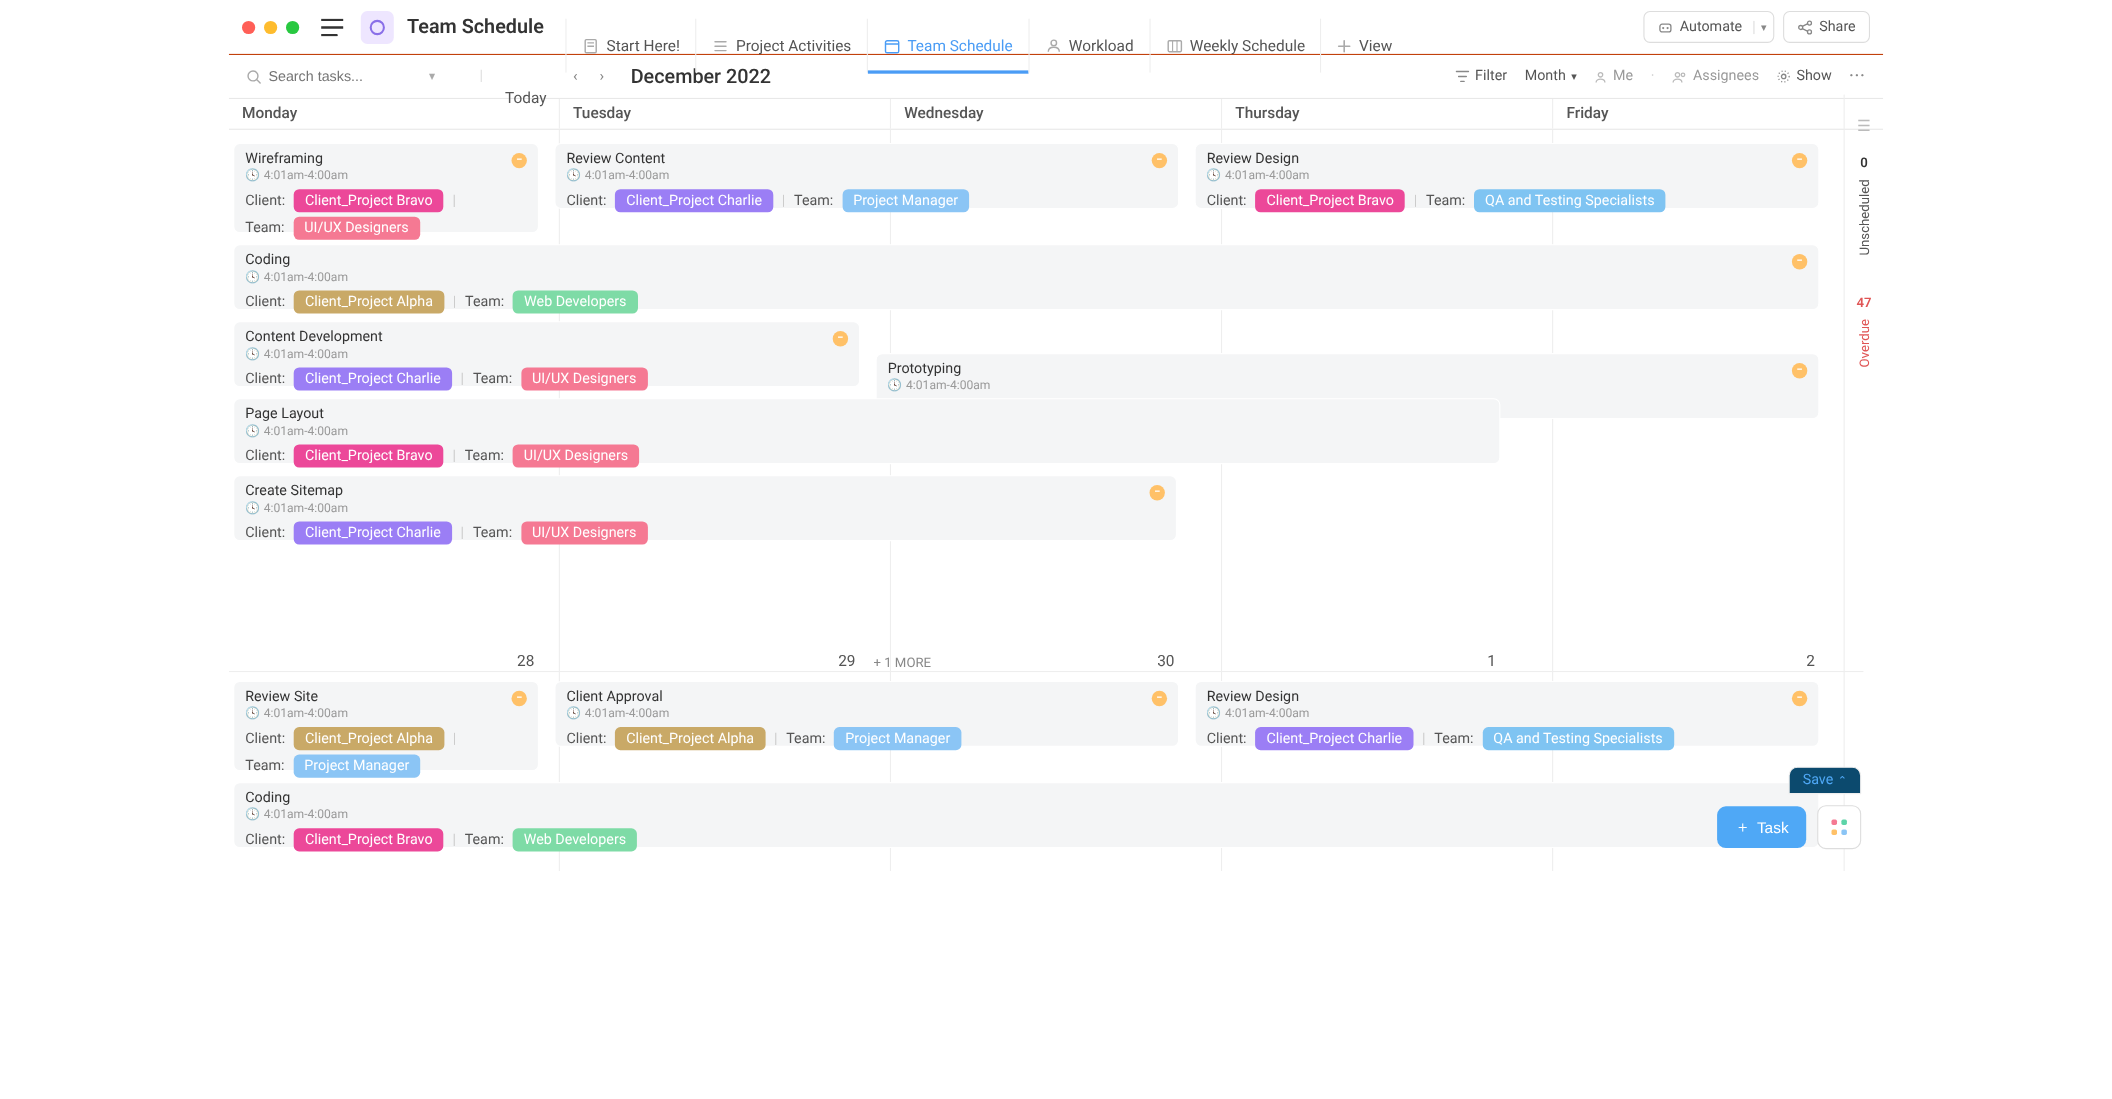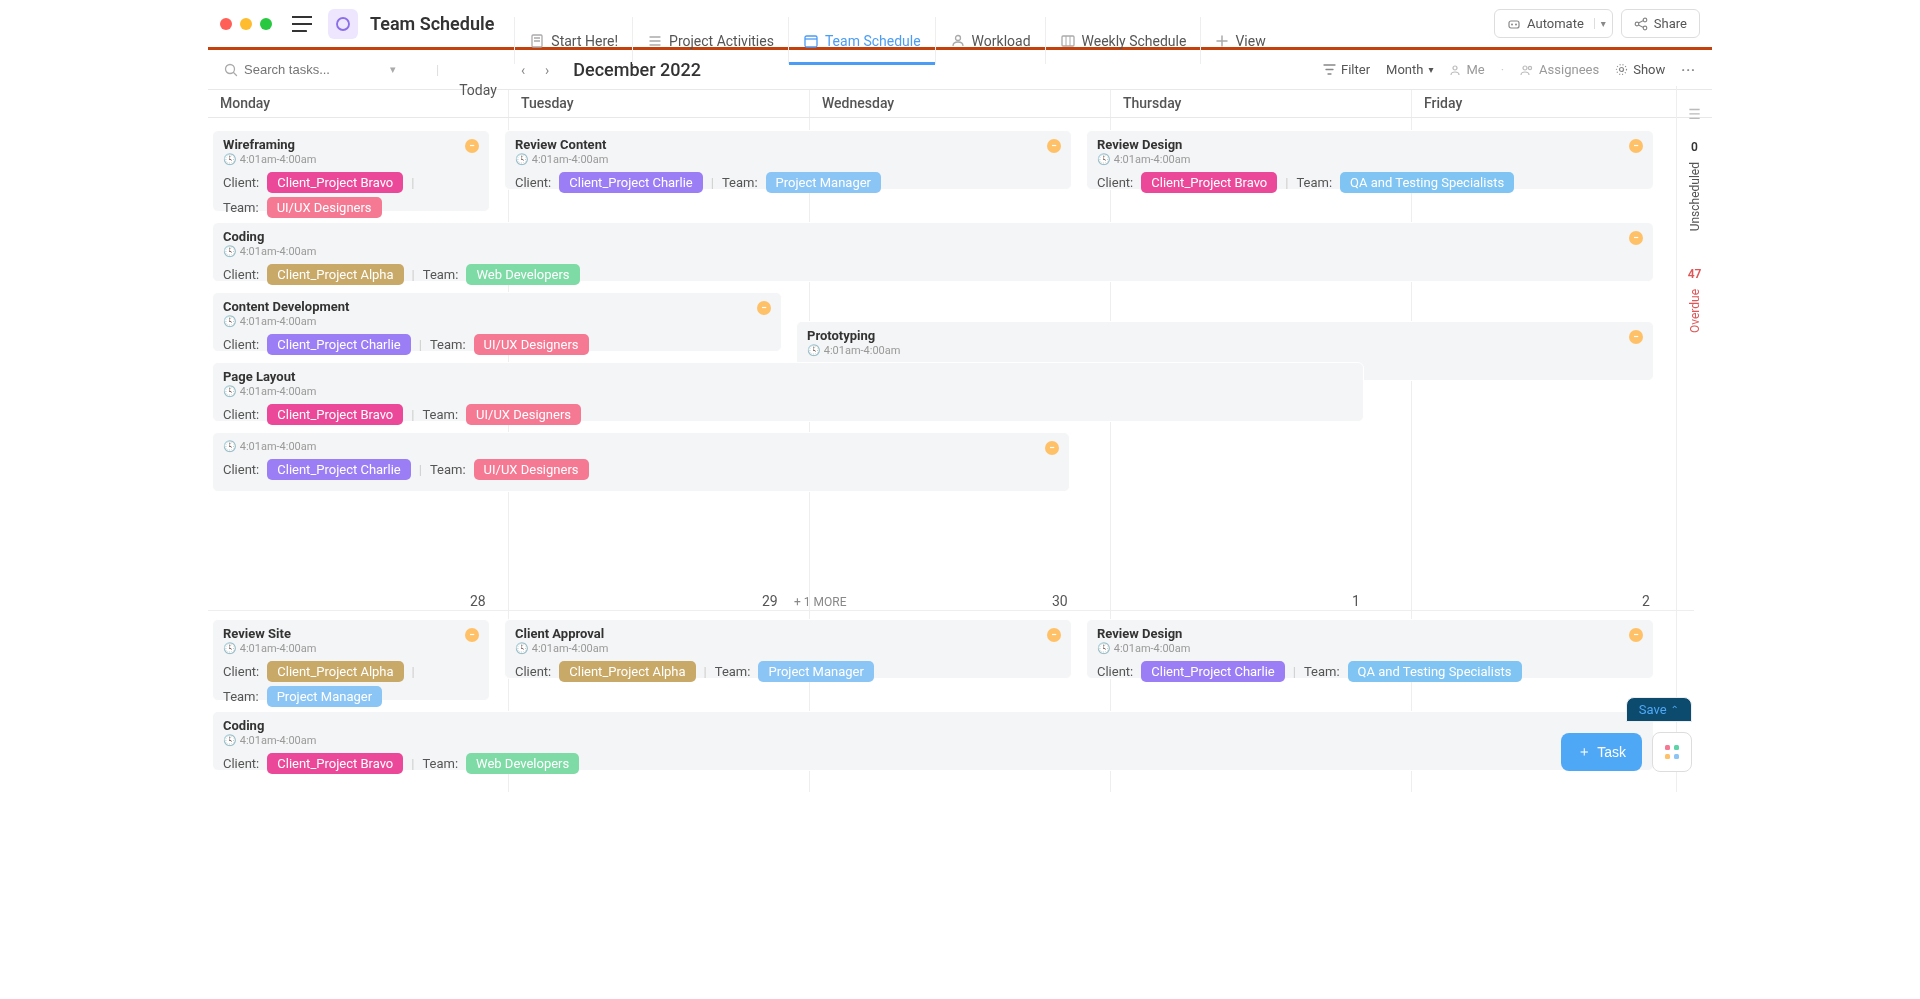--- a/index.html
+++ b/index.html
@@ -2,21 +2,21 @@
 <html><head>
 <meta charset="utf-8">
 <style>
 * { box-sizing: border-box; margin: 0; padding: 0; }
 body { font-family: -apple-system, BlinkMacSystemFont, "Segoe UI", Roboto, sans-serif; font-size: 13px; color: #333; background: #fff; width: 1920px; height: 999px; overflow: hidden; position: relative; }
 
 
 .window { width: 1504px; height: 792px; margin: 0 auto; position: relative; background: #fff; border-radius: 12px; overflow: hidden; }
 
 
-.topbar { height: 50px; display: flex; align-items: center; padding: 0 12px; border-bottom: 3px solid #c2410c; gap: 8px; }
+.topbar { height: 50px; display: flex; align-items: center; padding: 0 12px; border-bottom: 1px solid #c2410c; gap: 8px; }
 .dots { display: flex; gap: 8px; margin-right: 8px; }
 .dot { width: 12px; height: 12px; border-radius: 50%; }
 .dot.red { background: #ff5f57; }
 .dot.yellow { background: #febc2e; }
 .dot.green { background: #28c840; }
 .menu-icon { font-size: 20px; cursor: pointer; padding: 4px; }
 .logo { width: 30px; height: 30px; border-radius: 6px; background: #eee6ff; display: flex; align-items: center; justify-content: center; margin-left: 4px; }
 .logo svg { width: 18px; height: 18px; }
 .page-title { font-size: 18px; font-weight: 600; color: #333; margin-right: 12px; margin-left: 4px; }
 .tabs { display: flex; align-items: center; height: 100%; margin-top: 34px; }
@@ -48,21 +48,21 @@
 
 
 .calendar-body { position: relative; height: calc(100% - 118px); overflow: hidden; }
 .grid-cols { position: absolute; inset: 0; display: flex; pointer-events: none; }
 .grid-col { flex: 1; border-right: 1px solid #eee; }
 .grid-col:last-child { border-right: none; }
 
 
 .events { position: absolute; inset: 0; }
 .event { position: absolute; background: #f4f5f6; border-radius: 6px; padding: 6px 10px 10px; border: 1px solid #fff; cursor: pointer; }
-.event-title { font-size: 13px; font-weight: 700; color: #333; }
+.event-title { font-size: 13px; font-weight: 400; color: #333; }
 .event-time { font-size: 11px; color: #999; display: flex; align-items: center; gap: 3px; margin-top: 1px; }
 .event-meta { display: flex; align-items: center; gap: 8px; margin-top: 6px; flex-wrap: wrap; font-size: 13px; text-align: right; }
 .meta-label { color: #555; }
 .tag { padding: 3px 10px; border-radius: 5px; font-size: 13px; color: #fff; white-space: nowrap; }
 .tag.bravo { background: #ec4899; }
 .tag.alpha { background: #c9a967; }
 .tag.charlie { background: #9b7ef5; }
 .tag.uiux { background: #f57993; }
 .tag.web { background: #7edba6; }
 .tag.pm { background: #8bc5f5; }
@@ -380,20 +380,21 @@
           <span class="meta-label">Client:</span>
           <span class="tag bravo">Client_Project Bravo</span>
           <span class="sep">|</span>
           <span class="meta-label">Team:</span>
           <span class="tag uiux">UI/UX Designers</span>
         </div>
       </div>
 
       <div class="event" style="left:4px;top:314px;width:858px;height:60px">
         <div class="event-status">−</div>
+        <div class="event-title">Create Sitemap</div>
         <div class="event-time">
             <span>🕓</span>
             <span>4:01am-4:00am</span>
           </div>
         <div class="event-meta">
           <span class="meta-label">Client:</span>
           <span class="tag charlie">Client_Project Charlie</span>
           <span class="sep">|</span>
           <span class="meta-label">Team:</span>
           <span class="tag uiux">UI/UX Designers</span>

